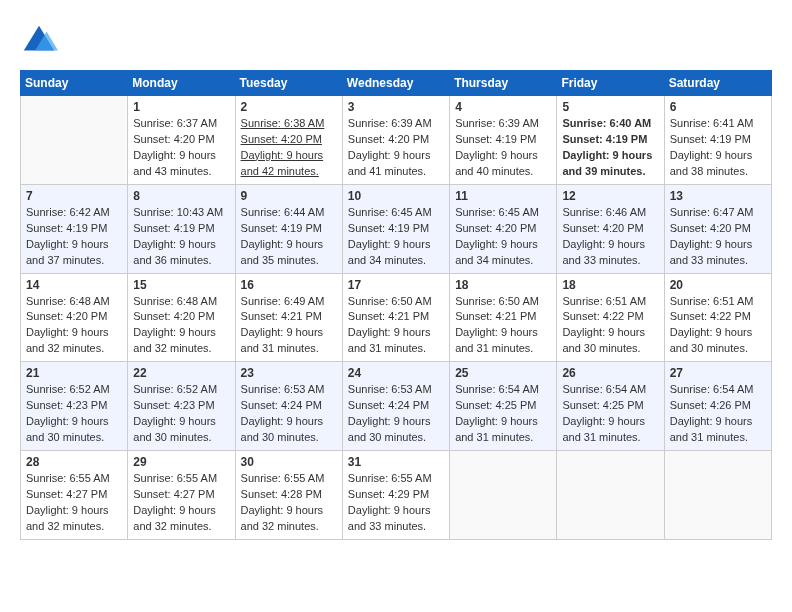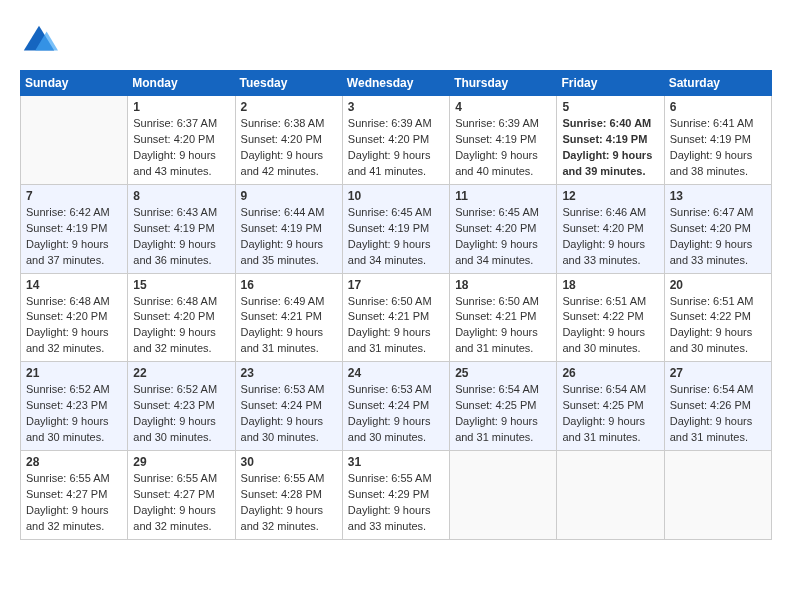--- a/index.html
+++ b/index.html
@@ -143,21 +143,21 @@
           <td class="empty-cell"></td>
           <td>
             <span class="day-num">1</span>
             <div class="cell-info" style="white-space: pre-line;">Sunrise: 6:37 AM
 Sunset: 4:20 PM
 Daylight: 9 hours
 and 43 minutes.</div>
           </td>
           <td>
             <span class="day-num">2</span>
-            <div class="cell-info" style="white-space: pre-line;">Sunrise: 6:38 AM
+            <div class="cell-info" style="white-space: pre-line; text-decoration: underline;">Sunrise: 6:38 AM
 Sunset: 4:20 PM
 Daylight: 9 hours
 and 42 minutes.</div>
           </td>
           <td>
             <span class="day-num">3</span>
             <div class="cell-info" style="white-space: pre-line;">Sunrise: 6:39 AM
 Sunset: 4:20 PM
 Daylight: 9 hours
 and 41 minutes.</div>
@@ -187,21 +187,21 @@
         <tr class="stripe-row">
           <td>
             <span class="day-num">7</span>
             <div class="cell-info" style="white-space: pre-line;">Sunrise: 6:42 AM
 Sunset: 4:19 PM
 Daylight: 9 hours
 and 37 minutes.</div>
           </td>
           <td>
             <span class="day-num">8</span>
-            <div class="cell-info" style="white-space: pre-line;">Sunrise: 6:43 AM
+            <div class="cell-info" style="white-space: pre-line;">Sunrise: 10:43 AM
 Sunset: 4:19 PM
 Daylight: 9 hours
 and 36 minutes.</div>
           </td>
           <td>
             <span class="day-num">9</span>
             <div class="cell-info" style="white-space: pre-line;">Sunrise: 6:44 AM
 Sunset: 4:19 PM
 Daylight: 9 hours
 and 35 minutes.</div>

